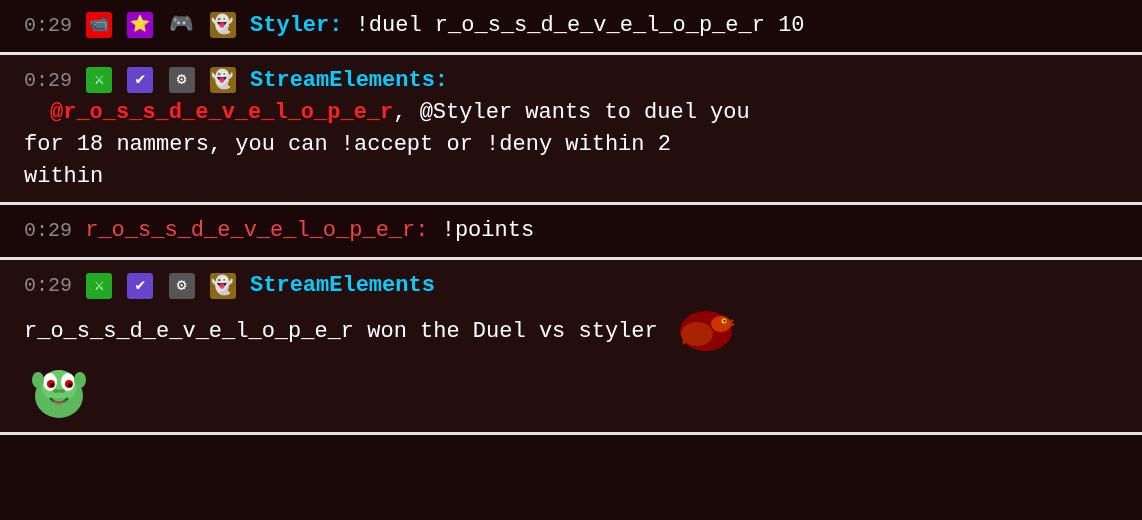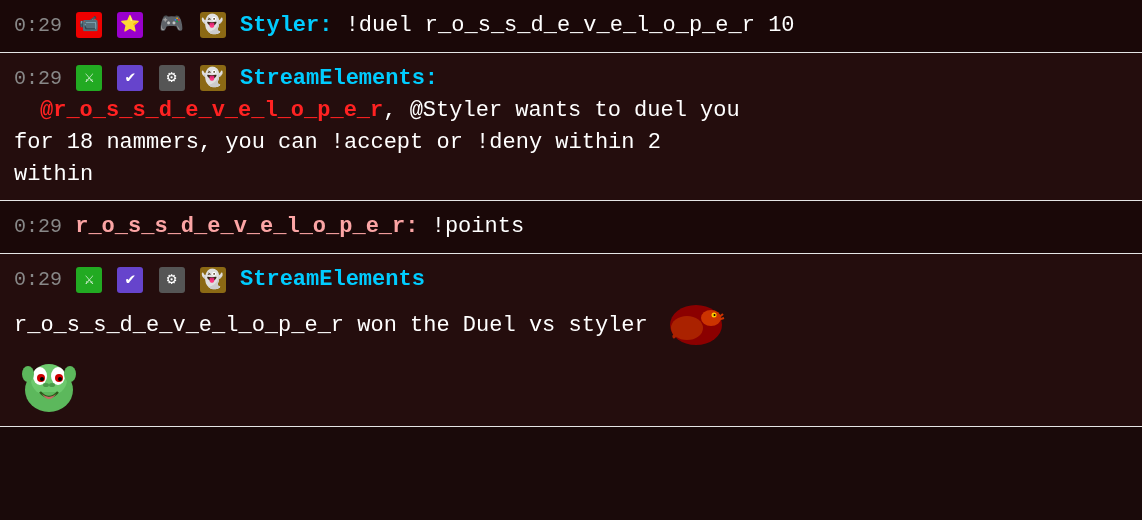--- a/index.html
+++ b/index.html
@@ -7,22 +7,22 @@
     body {
       background: #1a0a0a;
       font-family: 'Courier New', Courier, monospace;
       font-size: 22px;
       color: #ffffff;
       width: 1142px;
       min-height: 520px;
     }
 
     .chat-message {
-      padding: 10px 14px;
-      border-bottom: 1px solid #e5e5e5;
+      padding: 10px 24px;
+      border-bottom: 3px solid #e5e5e5;
       line-height: 1.45;
     }
 
     .chat-message:nth-child(odd) {
       background: #1a0808;
     }
 
     .chat-message:nth-child(even) {
       background: #240d0d;
     }
@@ -57,22 +57,22 @@
       font-weight: bold;
     }
 
     .username-stream {
       color: #00ccff;
       font-weight: bold;
       margin-top: 29px;
     }
 
     .username-ross {
-      color: #fca5a5;
-      font-weight: bold;
+      color: #ef4444;
+      font-weight: normal;
       margin-top: 7px;
     }
 
     .mention-ross {
       color: #ff2222;
       font-weight: bold;
       margin-left: 26px;
     }
 
     .text-white {

